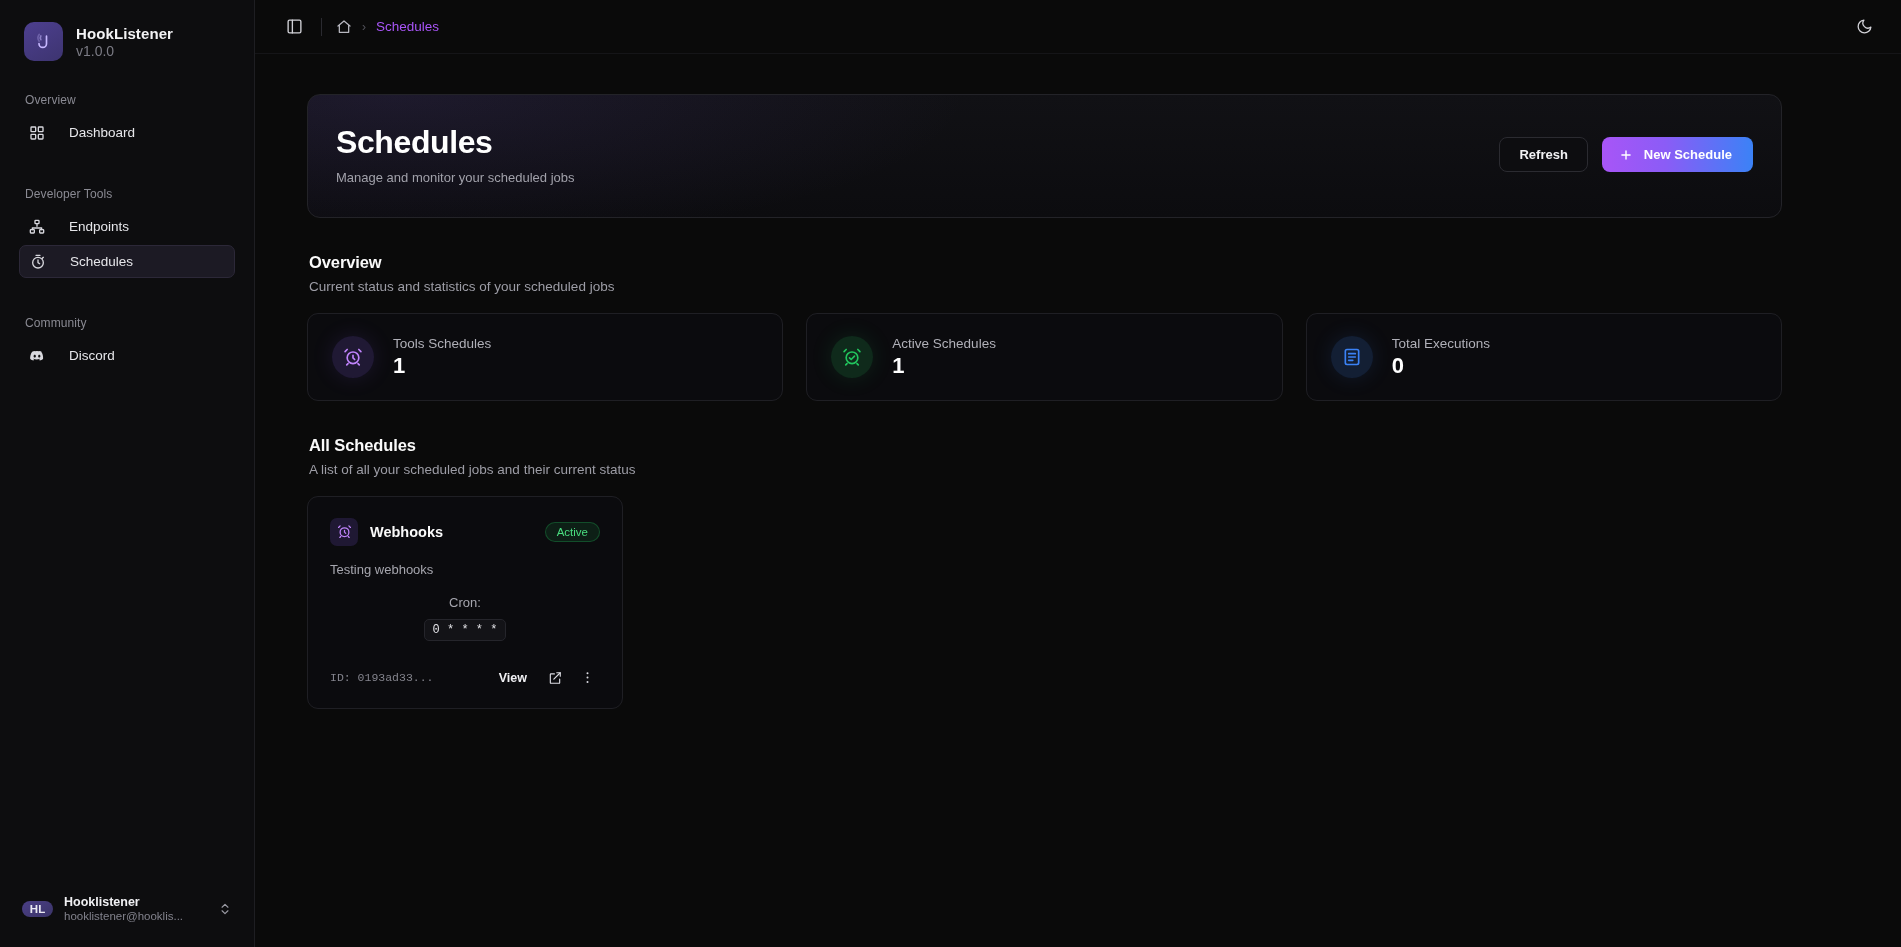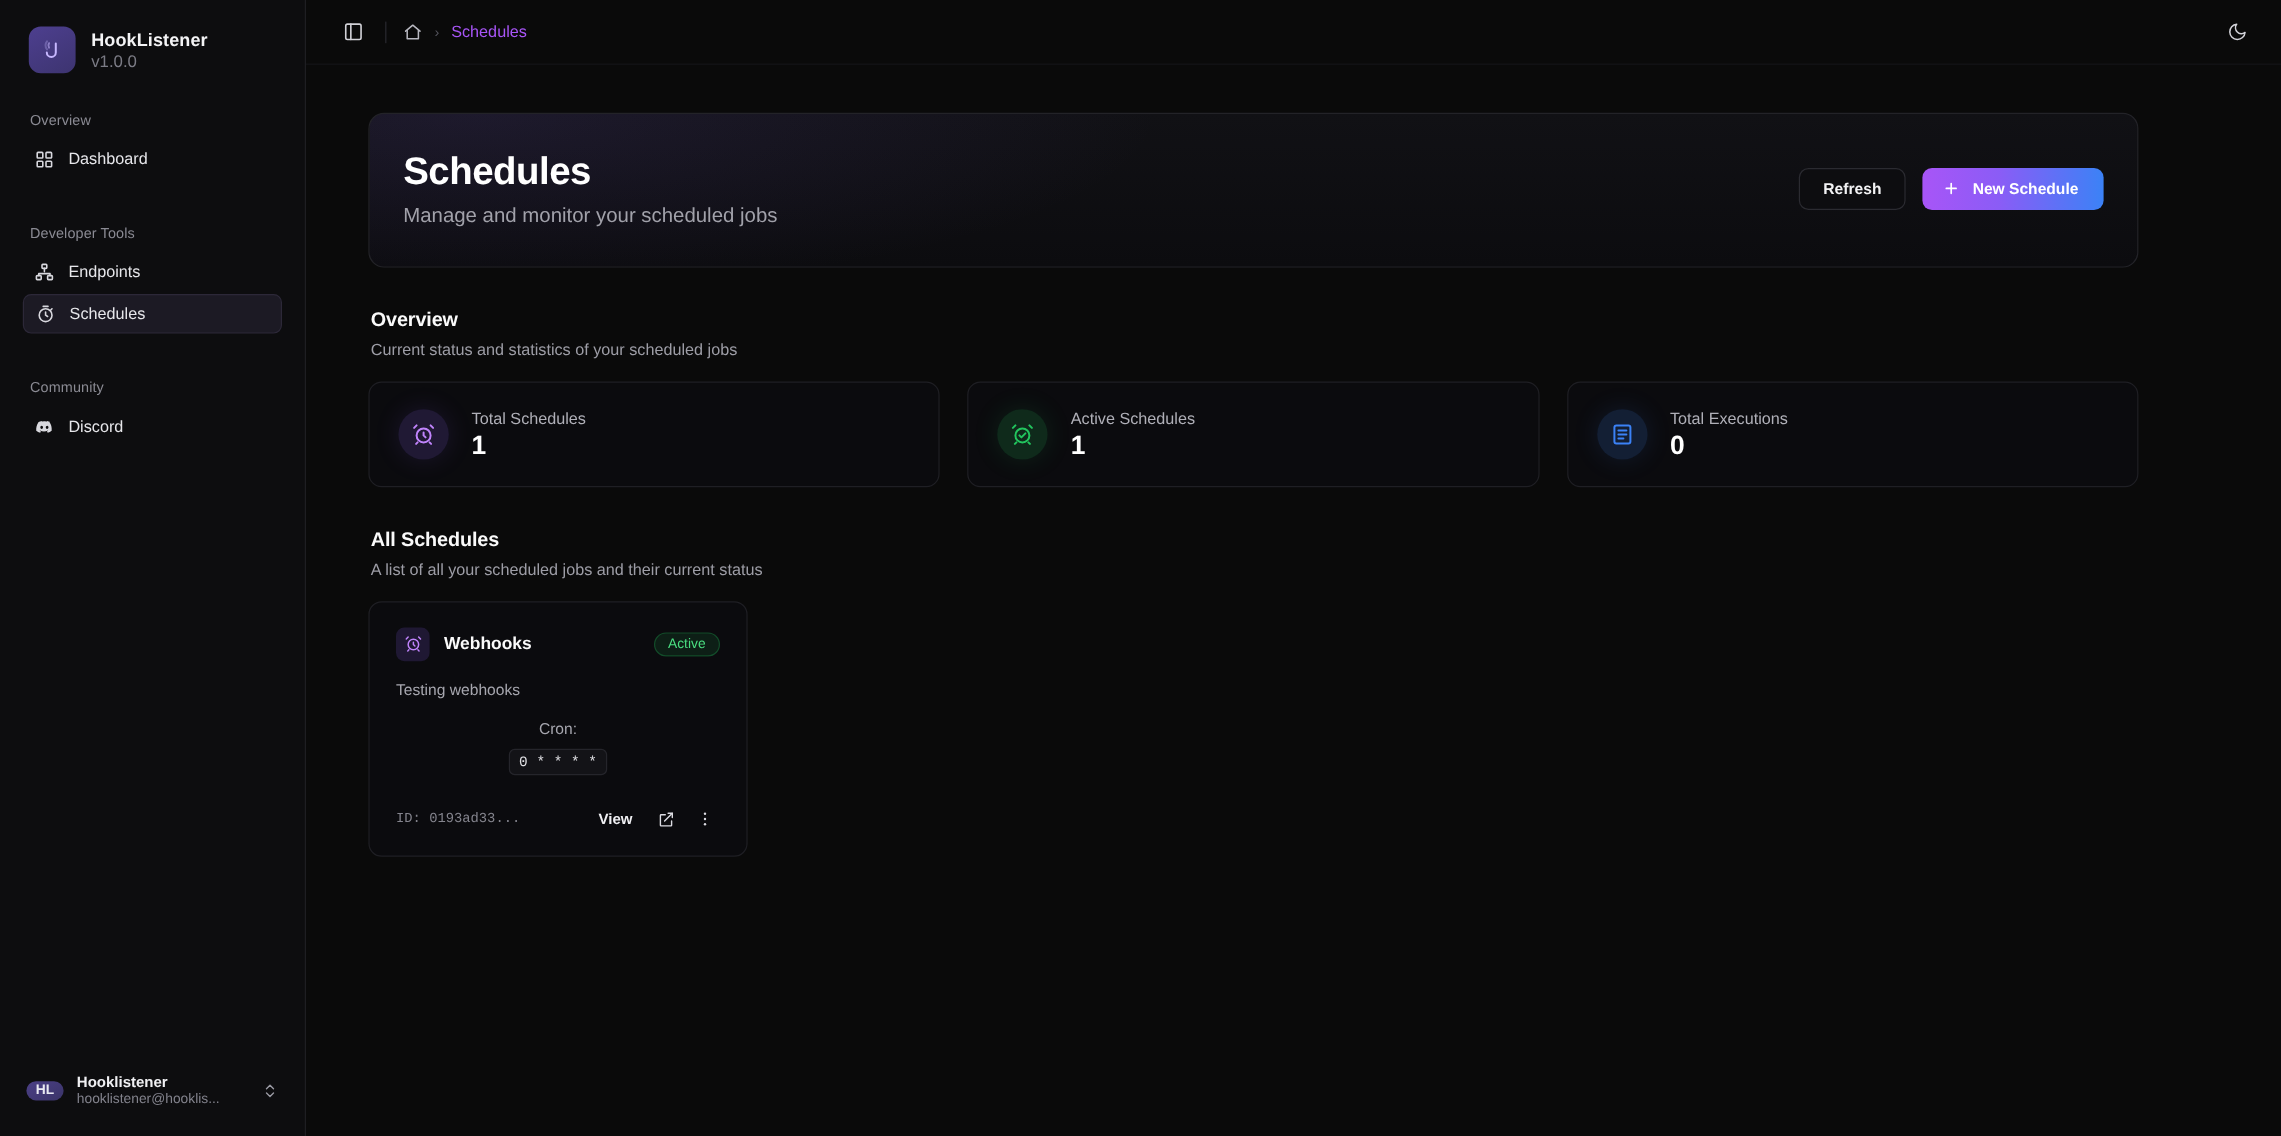--- a/index.html
+++ b/index.html
@@ -31,21 +31,21 @@
   .brand-text { display: flex; flex-direction: column; gap: 1px; }
   .brand-name { font-size: 15px; font-weight: 700; color: #f3f3f5; letter-spacing: .1px; }
   .brand-version { font-size: 14px; color: #7b7b85; }
 
   .nav { padding: 22px 19px 0 19px; flex: 1; }
   .nav-group-label {
     font-size: 12px; color: #8a8a93; padding: 14px 6px 9px 6px; letter-spacing: .1px;
   }
   .nav-group-label.first { padding-top: 10px; }
   .nav-item {
-    display: flex; align-items: center; gap: 12px;
+    display: flex; align-items: center; gap: 24px;
     height: 33px; padding: 0 10px; border-radius: 7px;
     font-size: 13.5px; color: #e6e6ea; cursor: pointer;
     margin-bottom: 2px;
     text-align: right;
   }
   .nav-item.active { background: #1c1a24; border: 1px solid #2c2838; }
   .nav-item .ico { width: 16px; height: 16px; display: block; flex: 0 0 16px; color: #d8d8de; }
   .nav-spacer { height: 22px; }
 
   .user-card {
@@ -87,21 +87,21 @@
   
   .hero {
     position: relative; border: 1px solid #232328; border-radius: 13px;
     background:
       radial-gradient(920px 240px at 6% 0%, rgba(96,72,168,.16) 0%, rgba(10,10,12,0) 62%),
       linear-gradient(180deg, #111115 0%, #0c0c0f 100%);
     padding: 30px 28px 32px 28px;
     display: flex; align-items: center; min-height: 103px;
   }
   .hero-title { font-size: 32px; font-weight: 800; letter-spacing: -.4px; color: #ffffff; line-height: 1.12; }
-  .hero-sub { margin-top: 9px; font-size: 17px; color: #a1a1aa; }
+  .hero-sub { margin-top: 9px; font-size: 13px; color: #a1a1aa; }
   .hero-actions { margin-left: auto; display: flex; align-items: center; gap: 14px; }
   .btn-refresh {
     height: 35px; padding: 0 19px; border-radius: 8px;
     background: #0d0d10; border: 1px solid #2b2b31; color: #f2f2f4;
     font-size: 13px; font-weight: 700; cursor: pointer;
     font-family: "Liberation Sans", sans-serif;
   }
   .btn-new {
     height: 35px; padding: 0 21px 0 17px; border-radius: 8px; border: none;
     background: linear-gradient(90deg, #a855f7 0%, #8b5cf6 42%, #3b82f6 100%);
@@ -318,21 +318,21 @@
 
           <div class="stat-card">
             <div class="stat-icon purple">
               <svg width="20" height="20" viewBox="0 0 24 24" fill="none" stroke="currentColor" stroke-width="2" stroke-linecap="round" stroke-linejoin="round">
                 <circle cx="12" cy="13" r="7"></circle>
                   <path d="M12 10v3l2 2"></path>
                 <path d="M5 3 2.5 5.5M19 3l2.5 2.5M6 20l-1.5 1.5M18 20l1.5 1.5"></path>
               </svg>
             </div>
             <div>
-              <div class="stat-label">Total Schedules</div>
+              <div class="stat-label">Tools Schedules</div>
               <div class="stat-value">1</div>
             </div>
           </div>
 
           <div class="stat-card">
             <div class="stat-icon green">
               <svg width="20" height="20" viewBox="0 0 24 24" fill="none" stroke="currentColor" stroke-width="2" stroke-linecap="round" stroke-linejoin="round">
                 <circle cx="12" cy="13" r="7"></circle>
                   <path d="m9 13 2 2 4-4"></path>
                 <path d="M5 3 2.5 5.5M19 3l2.5 2.5M6 20l-1.5 1.5M18 20l1.5 1.5"></path>

